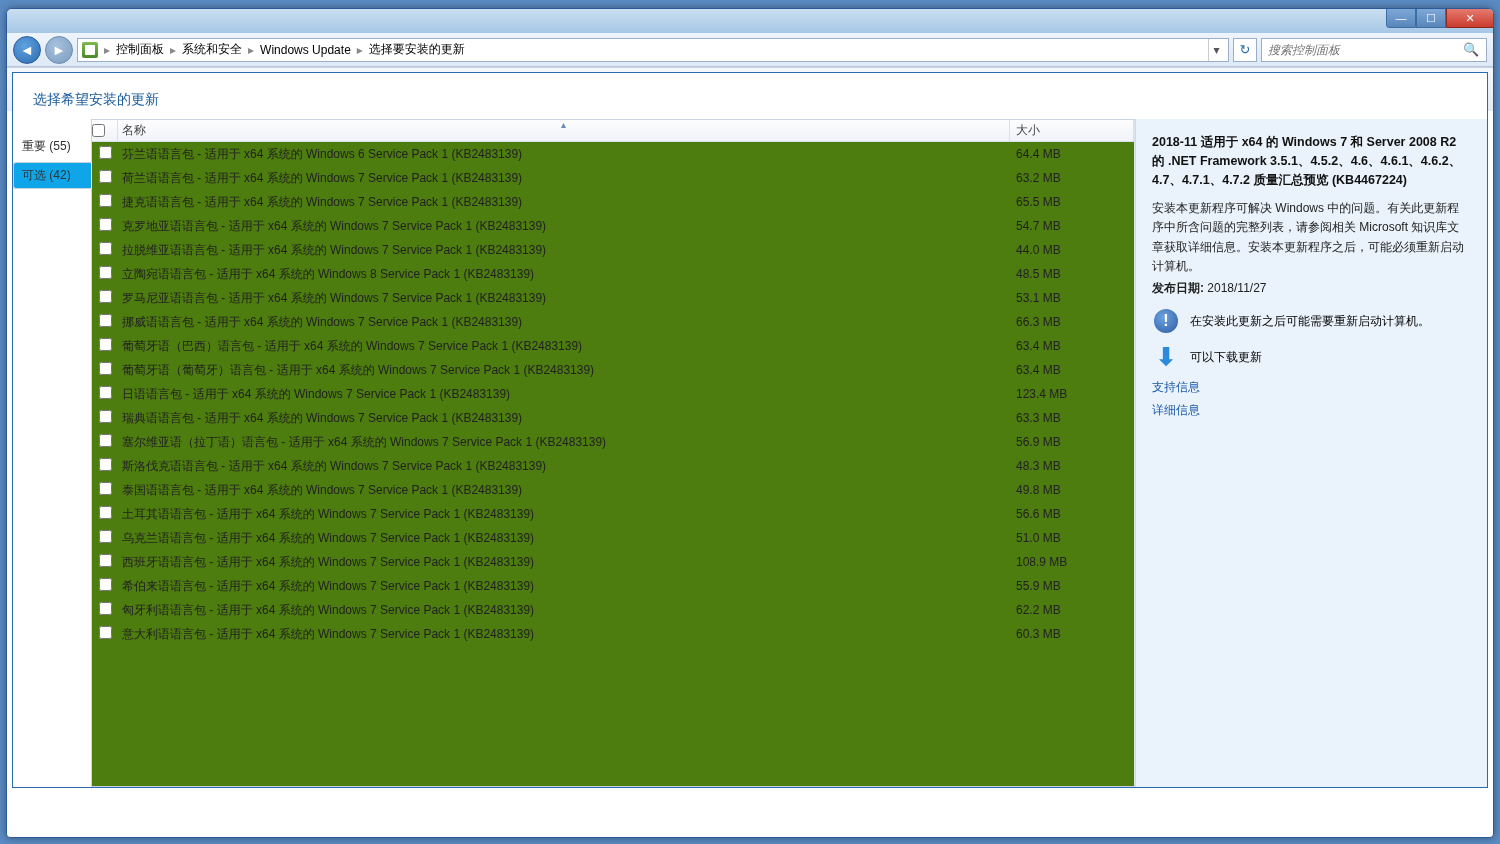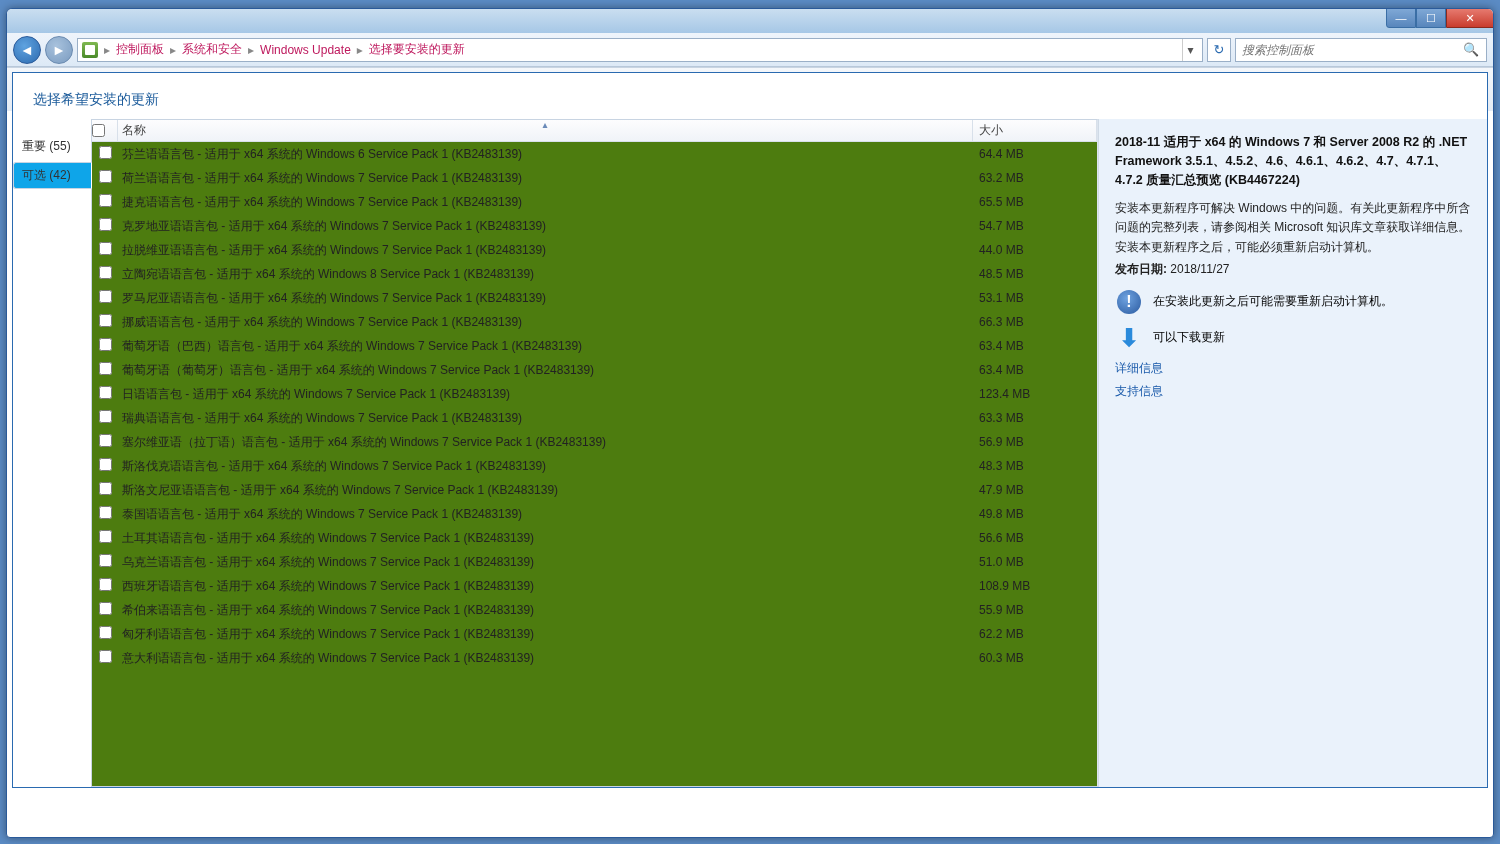--- a/index.html
+++ b/index.html
@@ -9,46 +9,46 @@
 .winbtns{position:absolute;right:-1px;top:-1px;display:flex}
 .winbtn{width:30px;height:20px;border:1px solid #3a6ea5;display:flex;align-items:center;justify-content:center;font-size:11px;color:#fff;background:linear-gradient(#7fa8d6,#5886bc);cursor:default}
 .winbtn.close{width:48px;background:linear-gradient(#e67a6f,#c93c2e);border-color:#8a2a1f;border-top-right-radius:4px}
 .winbtn.min{border-bottom-left-radius:3px}
 .navbar{height:34px;background:linear-gradient(#eef4fb,#dde9f6);border-bottom:1px solid #b8c8da;display:flex;align-items:center;padding:0 6px;gap:4px}
 .navbtn{width:28px;height:28px;border-radius:50%;background:radial-gradient(circle at 40% 35%,#5fa3e0,#2d6bb0);border:1px solid #2a5a9a;display:flex;align-items:center;justify-content:center;color:#fff;font-size:14px;cursor:default}
 .navbtn.fwd{background:radial-gradient(circle at 40% 35%,#a8c2dd,#7a9bc0);border-color:#6a8ab0}
 .addrbar{flex:1;height:24px;background:#fff;border:1px solid #9aafc7;display:flex;align-items:center;padding:0 4px;gap:6px}
 .addricon{width:16px;height:16px;background:linear-gradient(#7fb850,#4a8a2a);border-radius:2px;position:relative}
 .addricon::after{content:"";position:absolute;left:3px;top:3px;width:10px;height:10px;background:#fff;border-radius:1px}
-.crumb{color:#be185d;cursor:default}
+.crumb{color:#000000;cursor:default}
 .crumb-sep{color:#888}
 .addrdrop{width:16px;text-align:center;color:#555;border-left:1px solid #ccc;margin-left:auto;align-self:stretch;display:flex;align-items:center;justify-content:center}
 .refbtn{width:24px;height:24px;background:#fff;border:1px solid #9aafc7;display:flex;align-items:center;justify-content:center;color:#2a6ab0;font-size:13px}
-.searchbar{width:252px;height:24px;background:#fff;border:1px solid #9aafc7;display:flex;align-items:center;padding:0 6px}
+.searchbar{width:226px;height:24px;background:#fff;border:1px solid #9aafc7;display:flex;align-items:center;padding:0 6px}
 .searchbar input{border:none;outline:none;flex:1;color:#888;font-style:italic;font-size:12px}
 .searchicon{color:#3a6ea5;font-size:13px}
 .content{position:absolute;left:0;right:0;top:58px;bottom:44px;background:#fff;display:flex;flex-direction:column;border:1px solid #2a6ab0;margin:5px}
 .pagetitle{padding:18px 20px 10px;color:#1a5a9a;font-size:14px}
 .body{flex:1;display:flex;overflow:hidden}
 .lefttabs{width:78px;padding-top:14px;text-align:left}
 .tab{padding:4px 8px;color:#333;cursor:default;border:1px solid transparent;margin-bottom:2px}
 .tab.active{background:#0ea5e9;border:1px solid #c8d4e2;border-right:1px solid #fff;border-radius:3px 0 0 3px;position:relative;z-index:2;margin-right:-1px}
 .listwrap{flex:1;border:1px solid #c8d4e2;border-right:1px solid #dce4ee;display:flex;flex-direction:column;overflow:hidden;background:#4d7c0f}
 .listhead{height:22px;background:linear-gradient(#fdfdfe,#f0f3f8);border-bottom:1px solid #d8e0ea;display:flex;align-items:center}
 .col-cb{width:26px;text-align:center}
 .col-name{flex:1;padding-left:4px;position:relative}
 .col-size{width:124px;padding-left:6px}
 .hdcell{border-right:1px solid #d8e0ea;height:100%;display:flex;align-items:center;color:#444}
 .sortarr{position:absolute;left:50%;top:-1px;transform:translateX(-50%);color:#6a8ab8;font-size:10px}
 .listbody{flex:1;overflow-y:scroll;overflow-x:hidden}
 .row{display:flex;align-items:center;height:24px;color:#222}
 .row .col-cb input{margin:0}
 .row .col-name{border:none}
 .row .col-size{border:none}
-.detail{width:389px;background:#eaf2fb;padding:14px 16px;overflow:auto;border-left:1px solid #d0dae6}
+.detail{width:352px;background:#eaf2fb;padding:14px 16px;overflow:auto;border-left:1px solid #d0dae6}
 .det-title{font-weight:bold;color:#111;font-size:12.5px;line-height:1.5;margin-bottom:10px}
 .det-desc{color:#222;line-height:1.6;margin-bottom:4px}
 .det-date{color:#222;margin-bottom:10px}
 .det-row{display:flex;align-items:center;gap:10px;margin-bottom:8px}
 .det-icon{width:28px;height:28px;display:flex;align-items:center;justify-content:center;font-size:20px}
 .det-link{color:#1a5aaa;cursor:default;margin-top:6px;display:block}
 .footer{height:44px;background:linear-gradient(#f4f7fb,#e4ebf4);border-top:1px solid #c8d4e2;display:flex;align-items:center;justify-content:flex-end;padding:0 18px;gap:10px}
 .footlabel{color:#222}
 .btn{min-width:86px;height:24px;background:linear-gradient(#fdfdfd,#e4e9ef);border:1px solid #8a9bb0;border-radius:3px;cursor:default;color:#222}
 input[type=checkbox]{width:13px;height:13px}
@@ -177,25 +177,20 @@
               <div class="col-name">塞尔维亚语（拉丁语）语言包 - 适用于 x64 系统的 Windows 7 Service Pack 1 (KB2483139)</div>
               <div class="col-size">56.9 MB</div>
             </div>
             <div class="row">
               <div class="col-cb"><input type="checkbox" style=""></div>
               <div class="col-name">斯洛伐克语语言包 - 适用于 x64 系统的 Windows 7 Service Pack 1 (KB2483139)</div>
               <div class="col-size">48.3 MB</div>
             </div>
             <div class="row">
               <div class="col-cb"><input type="checkbox" style=""></div>
-              <div class="col-name">斯洛文尼亚语语言包 - 适用于 x64 系统的 Windows 7 Service Pack 1 (KB2483139)</div>
-              <div class="col-size">47.9 MB</div>
-            </div>
-            <div class="row">
-              <div class="col-cb"><input type="checkbox" style=""></div>
               <div class="col-name">泰国语语言包 - 适用于 x64 系统的 Windows 7 Service Pack 1 (KB2483139)</div>
               <div class="col-size">49.8 MB</div>
             </div>
             <div class="row">
               <div class="col-cb"><input type="checkbox" style=""></div>
               <div class="col-name">土耳其语语言包 - 适用于 x64 系统的 Windows 7 Service Pack 1 (KB2483139)</div>
               <div class="col-size">56.6 MB</div>
             </div>
             <div class="row">
               <div class="col-cb"><input type="checkbox" style=""></div>
@@ -232,22 +227,22 @@
         <div class="det-row">
           <div class="det-icon">
               <div class="shield">!</div>
             </div>
           <div>在安装此更新之后可能需要重新启动计算机。</div>
         </div>
         <div class="det-row">
           <div class="det-icon dlarrow">⬇</div>
           <div>可以下载更新</div>
         </div>
+        <a class="det-link">支持信息</a>
         <a class="det-link">详细信息</a>
-        <a class="det-link">支持信息</a>
       </div>
     </div>
   </div>
 
   <div class="footer">
     <span class="footlabel">选择总计: 55 个重要更新</span>
     <button class="btn">确定</button>
     <button class="btn">取消</button>
   </div>
 </div>

